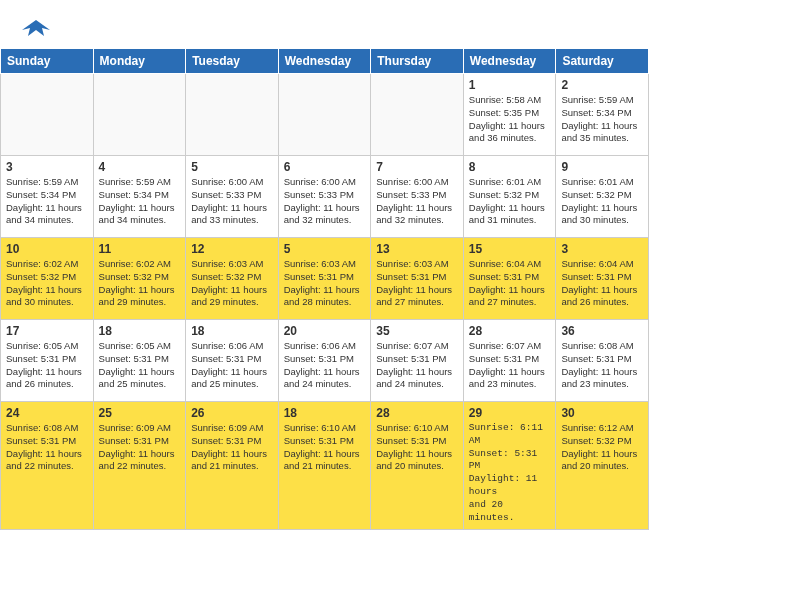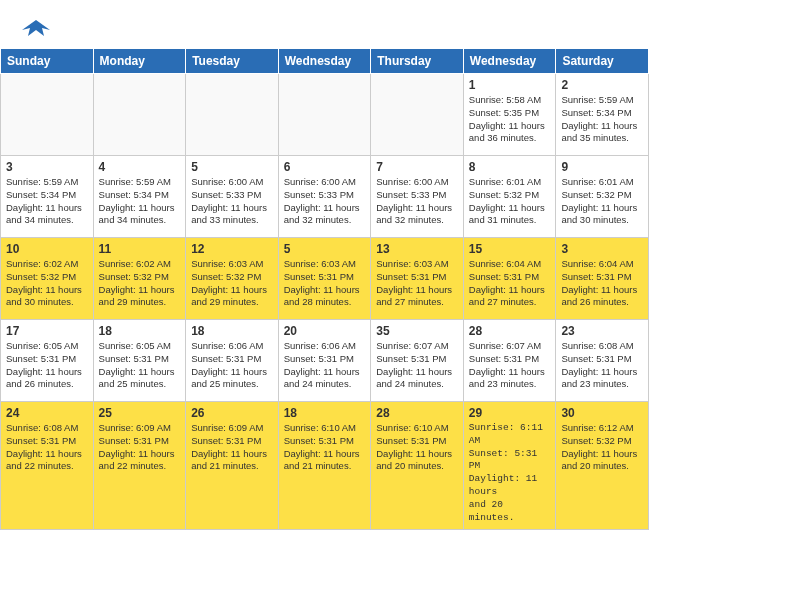--- a/index.html
+++ b/index.html
@@ -295,21 +295,21 @@
 and 24 minutes.</div>
           </td>
           <td>
             <div class="day-num">28</div>
             <div class="day-info" style="white-space: pre-line;">Sunrise: 6:07 AM
 Sunset: 5:31 PM
 Daylight: 11 hours
 and 23 minutes.</div>
           </td>
           <td>
-            <div class="day-num">23</div>
+            <div class="day-num">36</div>
             <div class="day-info" style="white-space: pre-line;">Sunrise: 6:08 AM
 Sunset: 5:31 PM
 Daylight: 11 hours
 and 23 minutes.</div>
           </td>
         </tr>
         <tr class="week-row">
           <td class="shaded">
             <div class="day-num">24</div>
             <div class="day-info" style="white-space: pre-line;">Sunrise: 6:08 AM

